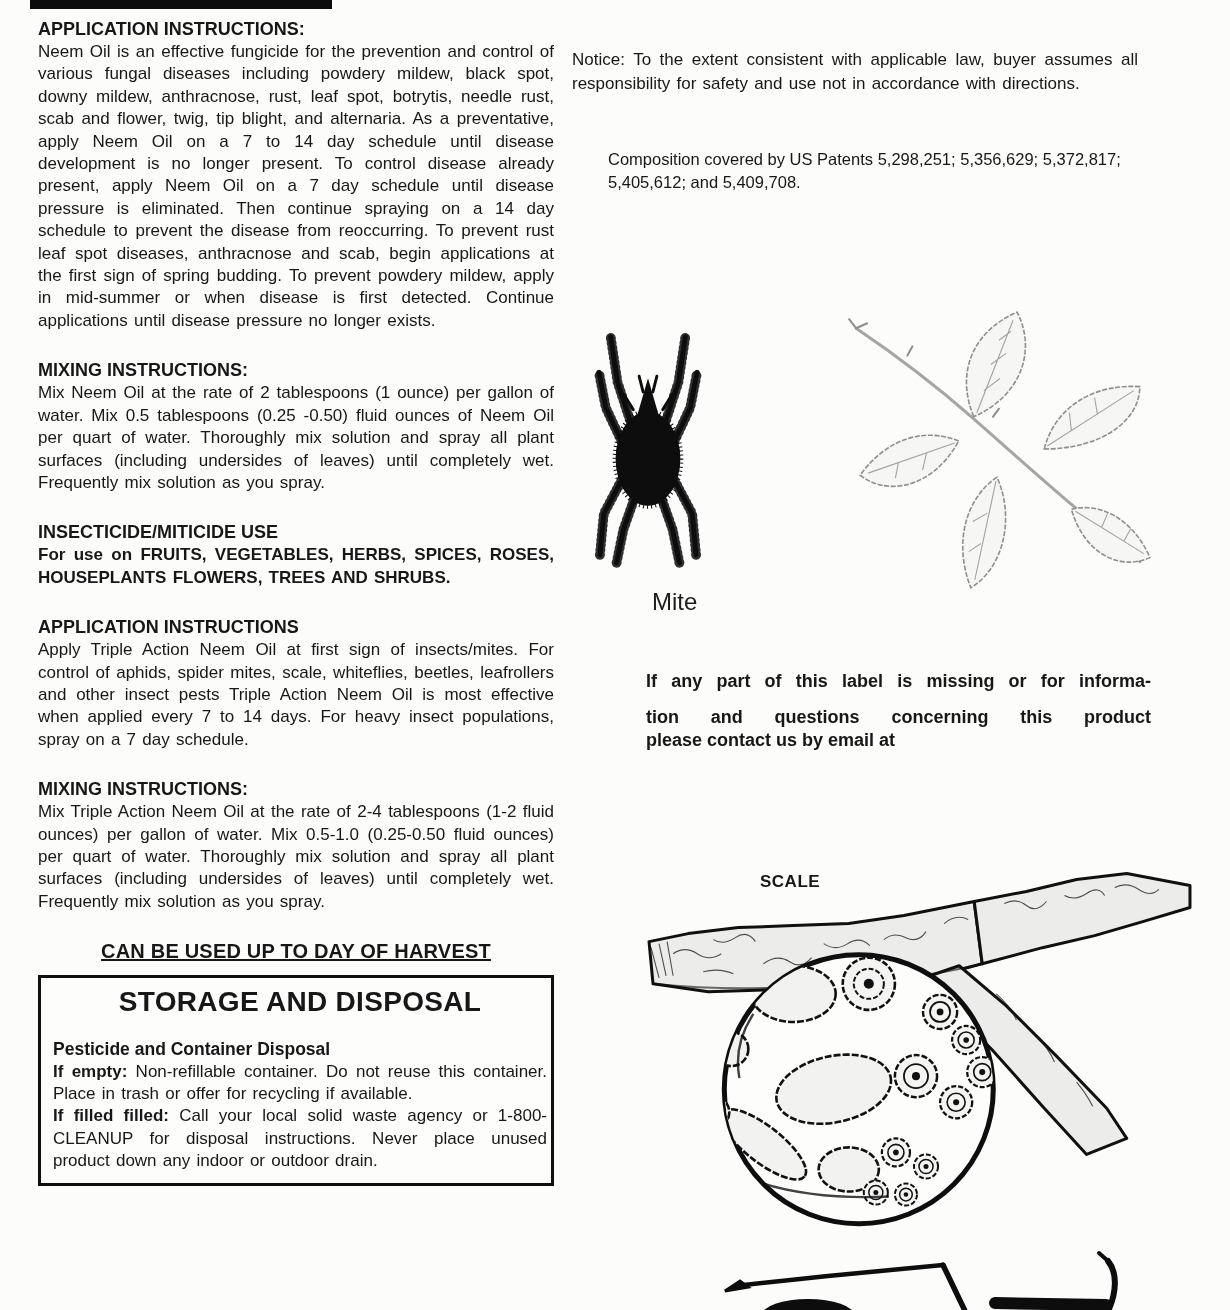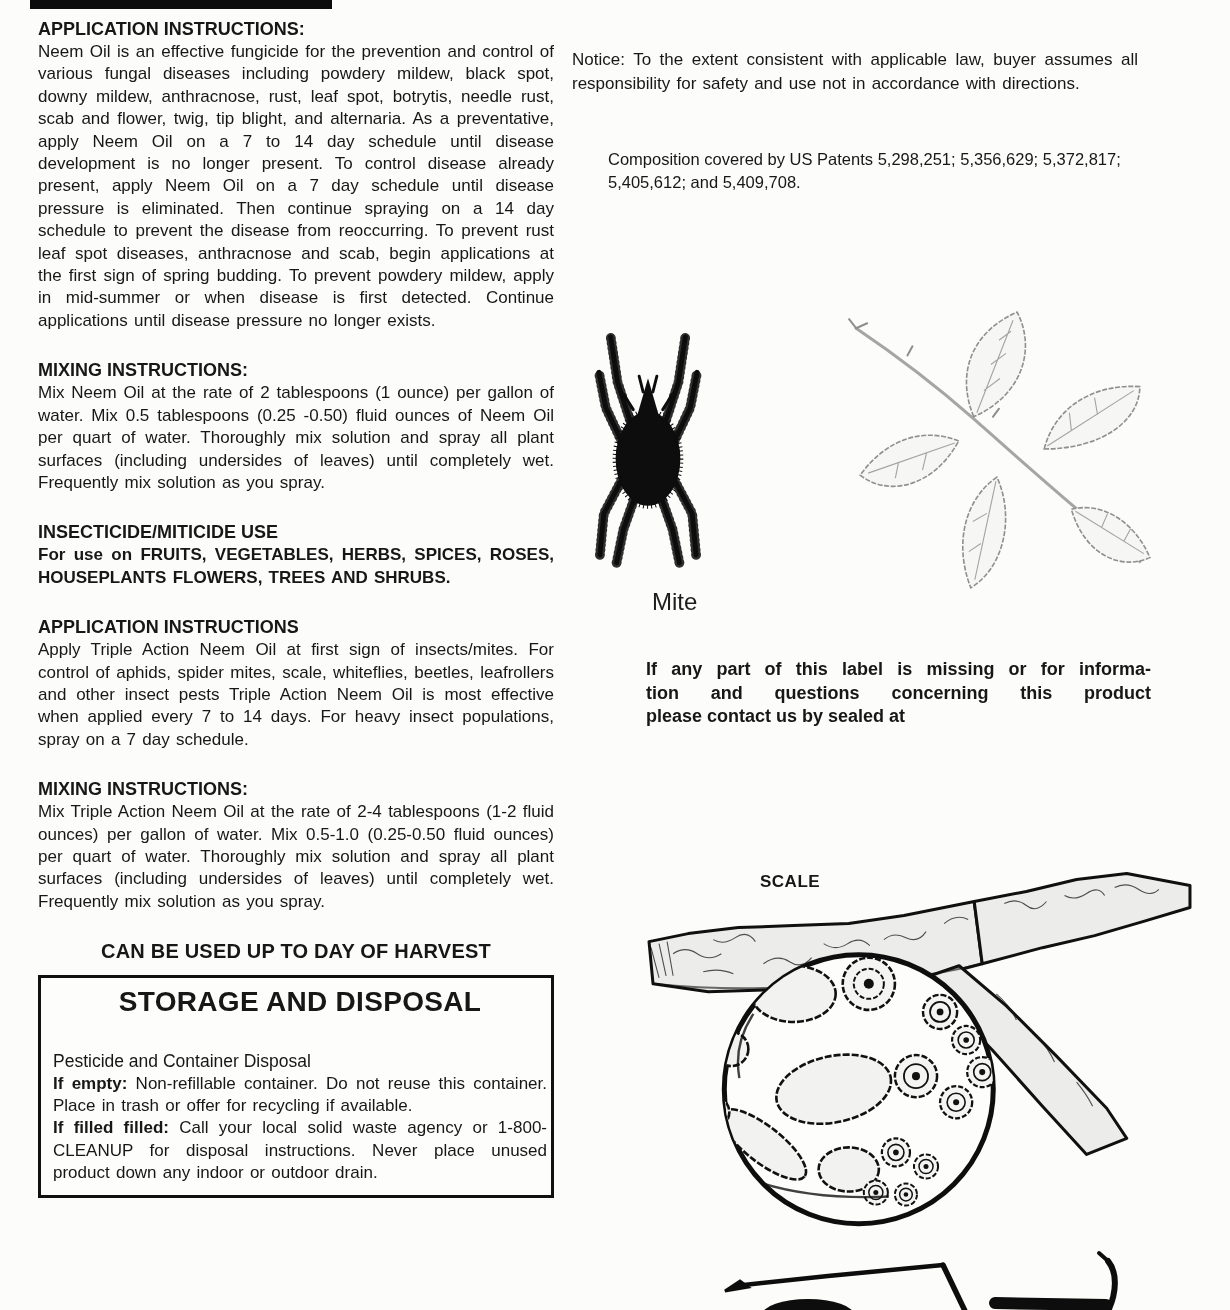--- a/index.html
+++ b/index.html
@@ -7,32 +7,32 @@
     position:relative;width:1230px;height:1310px;overflow:hidden;
     background:#fcfcfa;color:#171717;
     font-family:"Liberation Sans","DejaVu Sans",sans-serif;
     -webkit-font-smoothing:antialiased;
   }
   .col-left{position:absolute;left:38px;top:18px;width:516px;}
   .sec{margin:0 0 27px 0;}
   .sec-h{font-weight:bold;font-size:18px;line-height:23px;margin:0;}
   .sec-p{font-size:17px;line-height:22.4px;text-align:justify;margin:0;word-spacing:1.5px;}
   .sec-p.bold{font-weight:bold;}
-  .harvest{font-weight:bold;font-size:20px;text-align:center;margin:4px 0 12px 0;letter-spacing:.2px;}
+  .harvest{font-weight:bold;font-size:20px;text-align:center;margin:4px 0 12px 0;letter-spacing:.2px;text-decoration:underline;}
   .sd-box{border:3px solid #101010;padding:6px 4px 10px 12px;background:#fdfdfc;}
   .sd-title{font-weight:bold;font-size:28px;text-align:center;margin:2px 0 6px 0;letter-spacing:.3px;}
   .sd-p{font-size:17px;line-height:22.4px;text-align:justify;margin:0;word-spacing:1.5px;}
-  .sd-h{font-weight:normal;font-size:17.5px;line-height:22.4px;margin:32px 0 0 0;}
+  .sd-h{font-weight:bold;font-size:17.5px;line-height:22.4px;margin:20px 0 0 0;}
   .b{font-weight:bold;}
   .abs{position:absolute;}
   .notice{left:572px;top:48px;width:566px;font-size:17px;line-height:23.5px;text-align:justify;word-spacing:1.5px;}
   .patents{left:608px;top:148px;width:576px;font-size:16.5px;line-height:22.5px;}
   .mite-cap{left:629px;top:588px;font-size:24px;color:#1d1d1d;margin-left:23px;}
   .contact{left:646px;top:658px;width:505px;font-weight:bold;font-size:18px;line-height:23.5px;}
-  .contact .jl{text-align:justify;text-align-last:justify;}
+  .contact .jl{text-align:justify;text-align-last:justify;margin-top:12px;}
   .scale-cap{left:760px;top:872px;font-weight:bold;font-size:17px;letter-spacing:.5px;z-index:3;}
   .bar{position:absolute;left:30px;top:0;width:302px;height:9px;background:#0c0c0c;}
   svg{display:block;}
 </style>
 </head>
 <body>
 
 <div id="page">
 
   <div class="bar"></div>
@@ -127,21 +127,21 @@
       <path d="M157,182 L136,280 M148,214 l-14,8 M142,244 l-12,8"></path>
       <path d="M236,212 L304,254 M262,228 l6,-14 M284,242 l7,-13"></path>
     </g>
   </svg>
 
   <div class="abs mite-cap">Mite</div>
 
   <div class="abs contact">
     <div class="jl">If any part of this label is missing or for informa-</div>
     <div class="jl">tion and questions concerning this product</div>
-    <div>please contact us by sealed at</div>
+    <div>please contact us by email at</div>
   </div>
 
   <div class="abs scale-cap">SCALE</div>
 
   <svg class="abs" style="left:643px;top:843px;" width="552" height="392" viewBox="0 0 550 390">
     <defs>
         <clipPath id="cclip">
           <circle cx="215" cy="245" r="134"></circle>
         </clipPath>
       </defs>

